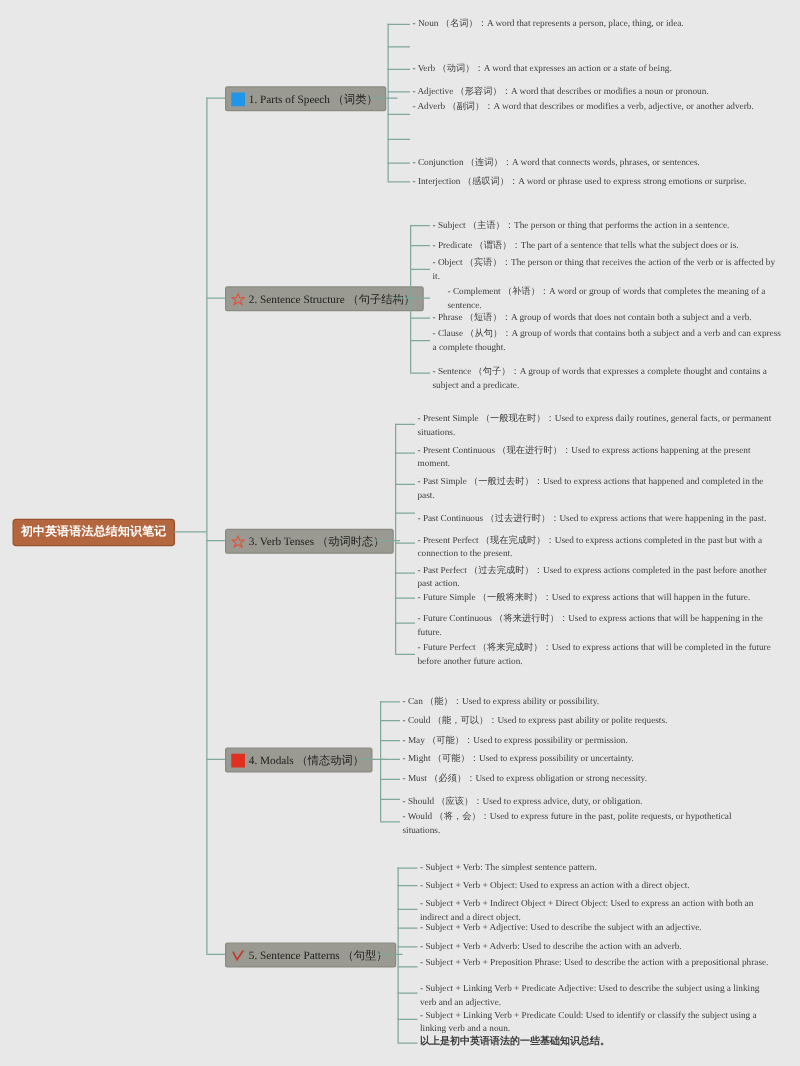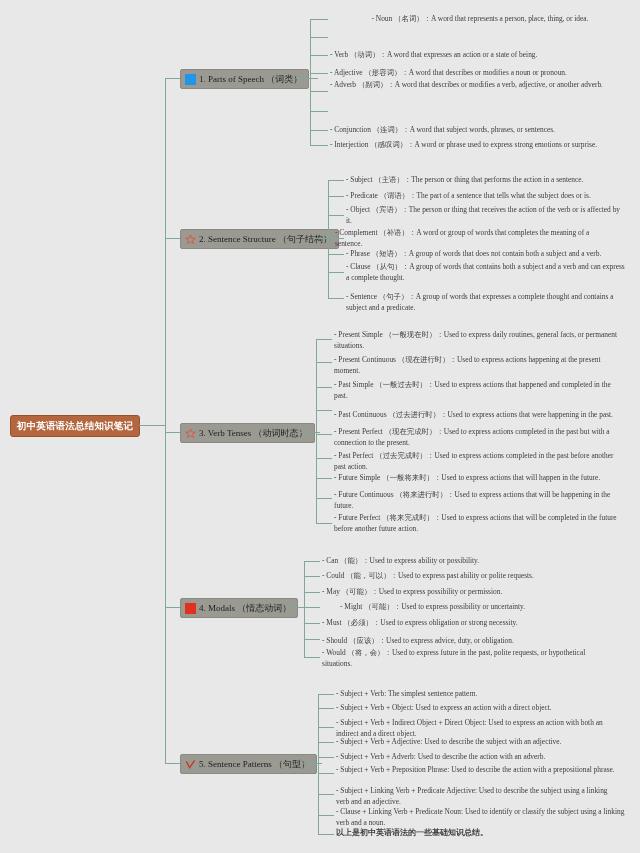--- a/index.html
+++ b/index.html
@@ -100,37 +100,37 @@
   <div class="hline" style="left:165px;top:78px;width:15px;"></div>
   <div class="branch" style="left:180px;top:69px;">
     <span class="icon sq-blue"></span>
     <span class="blabel">1. Parts of Speech （词类）</span>
   </div>
 
   <div class="hline" style="left:296px;top:78px;width:22px;"></div>
   <div class="vline" style="left:310px;top:19px;height:126px;"></div>
 
   <div class="hline" style="left:310px;top:19px;width:18px;"></div>
-  <div class="leaf" style="left:330px;top:14px;width:300px;text-align:center;">- Noun （名词）：A word that represents a person, place, thing, or idea.</div>
+  <div class="leaf" style="left:330px;top:14px;width:300px;">- Noun （名词）：A word that represents a person, place, thing, or idea.</div>
 
   <div class="hline" style="left:310px;top:37px;width:18px;"></div>
 
   <div class="hline" style="left:310px;top:55px;width:18px;"></div>
   <div class="leaf" style="left:330px;top:50px;width:300px;">- Verb （动词）：A word that expresses an action or a state of being.</div>
 
   <div class="hline" style="left:310px;top:73px;width:18px;"></div>
   <div class="leaf" style="left:330px;top:68px;width:300px;">- Adjective （形容词）：A word that describes or modifies a noun or pronoun.</div>
 
   <div class="hline" style="left:310px;top:91px;width:18px;"></div>
   <div class="leaf" style="left:330px;top:80px;width:290px;">- Adverb （副词）：A word that describes or modifies a verb, adjective, or another adverb.</div>
 
   <div class="hline" style="left:310px;top:111px;width:18px;"></div>
 
   <div class="hline" style="left:310px;top:130px;width:18px;"></div>
-  <div class="leaf" style="left:330px;top:125px;width:300px;">- Conjunction （连词）：A word that subject words, phrases, or sentences.</div>
+  <div class="leaf" style="left:330px;top:125px;width:300px;">- Conjunction （连词）：A word that connects words, phrases, or sentences.</div>
 
   <div class="hline" style="left:310px;top:145px;width:18px;"></div>
   <div class="leaf" style="left:330px;top:140px;width:300px;">- Interjection （感叹词）：A word or phrase used to express strong emotions or surprise.</div>
 
   <div class="hline" style="left:165px;top:238px;width:15px;"></div>
   <div class="branch" style="left:180px;top:229px;">
     <span class="icon star">
       <svg width="11" height="11" viewBox="0 0 24 24">
           <polygon points="12,2 15,9 22.5,9 16.5,13.7 18.8,21 12,16.6 5.2,21 7.5,13.7 1.5,9 9,9" fill="none" stroke="#e0543a" stroke-width="2"></polygon>
         </svg>
@@ -143,21 +143,21 @@
   <div class="hline" style="left:328px;top:180px;width:16px;"></div>
   <div class="leaf" style="left:346px;top:175px;width:285px;">- Subject （主语）：The person or thing that performs the action in a sentence.</div>
 
   <div class="hline" style="left:328px;top:196px;width:16px;"></div>
   <div class="leaf" style="left:346px;top:191px;width:285px;">- Predicate （谓语）：The part of a sentence that tells what the subject does or is.</div>
 
   <div class="hline" style="left:328px;top:215px;width:16px;"></div>
   <div class="leaf" style="left:346px;top:205px;width:280px;">- Object （宾语）：The person or thing that receives the action of the verb or is affected by it.</div>
 
   <div class="hline" style="left:328px;top:238px;width:16px;"></div>
-  <div class="leaf" style="left:335px;top:228px;width:280px;">- Complement （补语）：A word or group of words that completes the meaning of a sentence.</div>
+  <div class="leaf" style="left:358px;top:228px;width:280px;">- Complement （补语）：A word or group of words that completes the meaning of a sentence.</div>
 
   <div class="hline" style="left:328px;top:254px;width:16px;"></div>
   <div class="leaf" style="left:346px;top:249px;width:285px;">- Phrase （短语）：A group of words that does not contain both a subject and a verb.</div>
 
   <div class="hline" style="left:328px;top:272px;width:16px;"></div>
   <div class="leaf" style="left:346px;top:262px;width:280px;">- Clause （从句）：A group of words that contains both a subject and a verb and can express a complete thought.</div>
 
   <div class="hline" style="left:328px;top:298px;width:16px;"></div>
   <div class="leaf" style="left:346px;top:292px;width:280px;">- Sentence （句子）：A group of words that expresses a complete thought and contains a subject and a predicate.</div>
 
@@ -211,21 +211,21 @@
   <div class="hline" style="left:304px;top:561px;width:16px;"></div>
   <div class="leaf" style="left:322px;top:556px;width:300px;">- Can （能）：Used to express ability or possibility.</div>
 
   <div class="hline" style="left:304px;top:576px;width:16px;"></div>
   <div class="leaf" style="left:322px;top:571px;width:300px;">- Could （能，可以）：Used to express past ability or polite requests.</div>
 
   <div class="hline" style="left:304px;top:592px;width:16px;"></div>
   <div class="leaf" style="left:322px;top:587px;width:300px;">- May （可能）：Used to express possibility or permission.</div>
 
   <div class="hline" style="left:304px;top:607px;width:16px;"></div>
-  <div class="leaf" style="left:340px;top:602px;width:300px;">- Might （可能）：Used to express possibility or uncertainty.</div>
+  <div class="leaf" style="left:322px;top:602px;width:300px;">- Might （可能）：Used to express possibility or uncertainty.</div>
 
   <div class="hline" style="left:304px;top:623px;width:16px;"></div>
   <div class="leaf" style="left:322px;top:618px;width:300px;">- Must （必须）：Used to express obligation or strong necessity.</div>
 
   <div class="hline" style="left:304px;top:639px;width:16px;"></div>
   <div class="leaf" style="left:322px;top:636px;width:300px;">- Should （应该）：Used to express advice, duty, or obligation.</div>
 
   <div class="hline" style="left:304px;top:657px;width:16px;"></div>
   <div class="leaf" style="left:322px;top:648px;width:295px;">- Would （将，会）：Used to express future in the past, polite requests, or hypothetical situations.</div>
 
@@ -256,18 +256,18 @@
   <div class="hline" style="left:318px;top:757px;width:16px;"></div>
   <div class="leaf" style="left:336px;top:752px;width:295px;">- Subject + Verb + Adverb: Used to describe the action with an adverb.</div>
 
   <div class="hline" style="left:318px;top:773px;width:16px;"></div>
   <div class="leaf" style="left:336px;top:765px;width:290px;">- Subject + Verb + Preposition Phrase: Used to describe the action with a prepositional phrase.</div>
 
   <div class="hline" style="left:318px;top:794px;width:16px;"></div>
   <div class="leaf" style="left:336px;top:786px;width:285px;">- Subject + Linking Verb + Predicate Adjective: Used to describe the subject using a linking verb and an adjective.</div>
 
   <div class="hline" style="left:318px;top:815px;width:16px;"></div>
-  <div class="leaf" style="left:336px;top:807px;width:290px;">- Clause + Linking Verb + Predicate Noun: Used to identify or classify the subject using a linking verb and a noun.</div>
+  <div class="leaf" style="left:336px;top:807px;width:290px;">- Subject + Linking Verb + Predicate Could: Used to identify or classify the subject using a linking verb and a noun.</div>
 
   <div class="hline" style="left:318px;top:834px;width:16px;"></div>
   <div class="leaf cjk" style="left:336px;top:828px;width:290px;">以上是初中英语语法的一些基础知识总结。</div>
 
 </div>
 
 </body></html>

